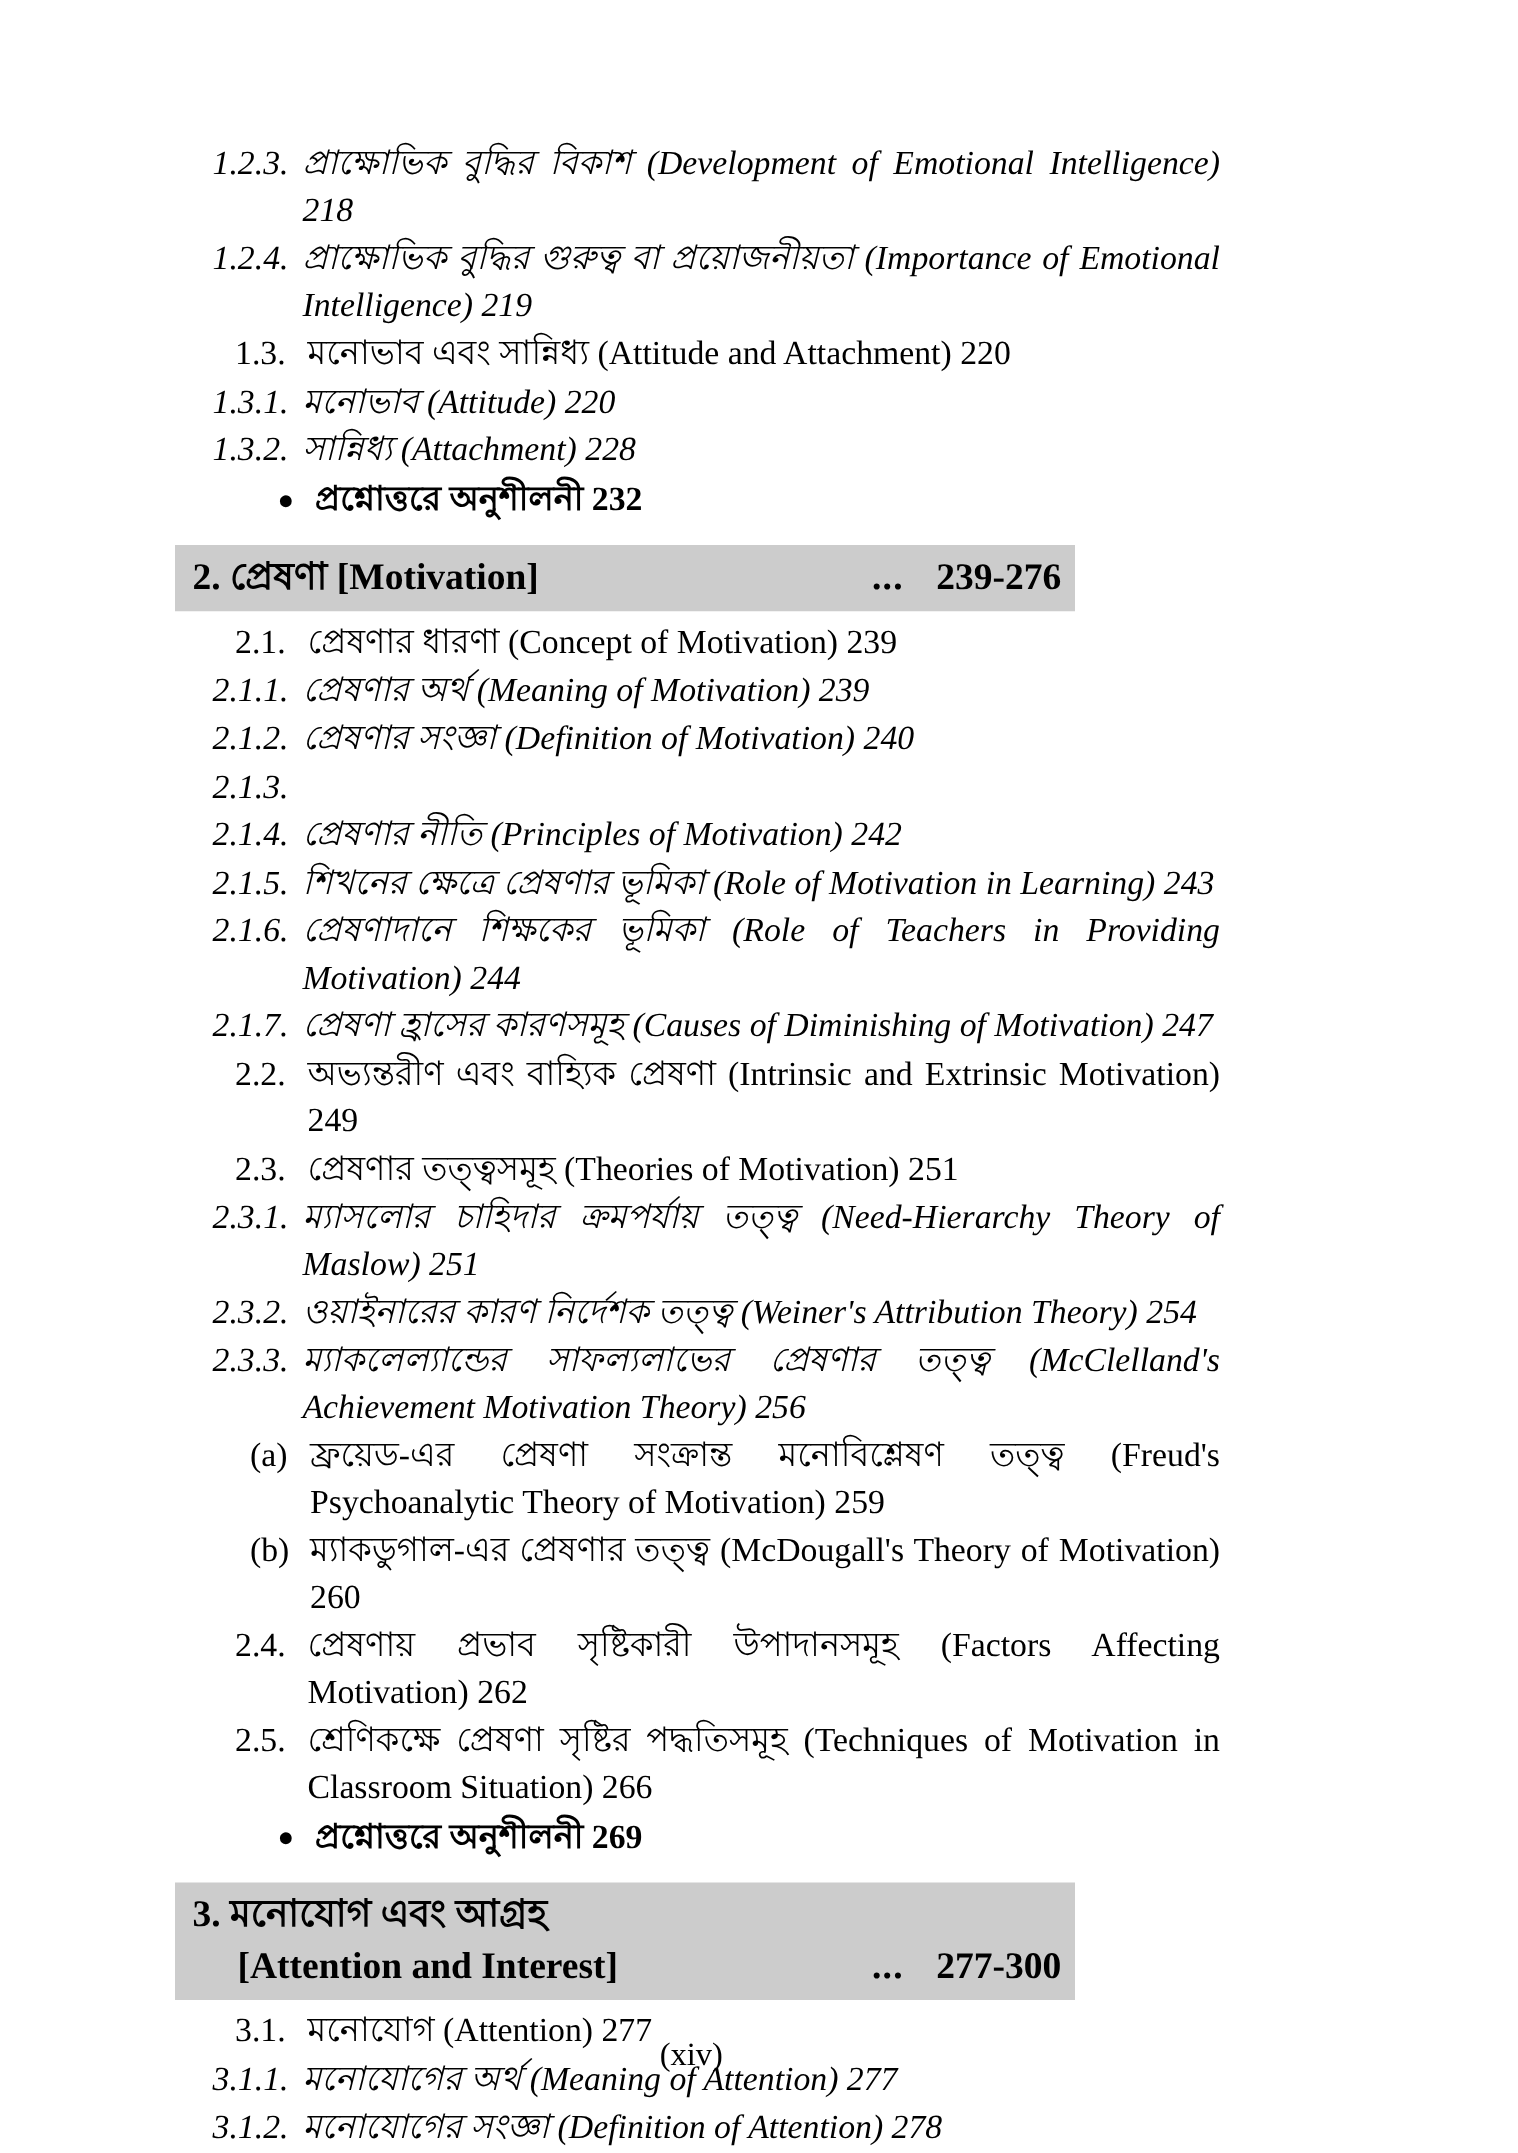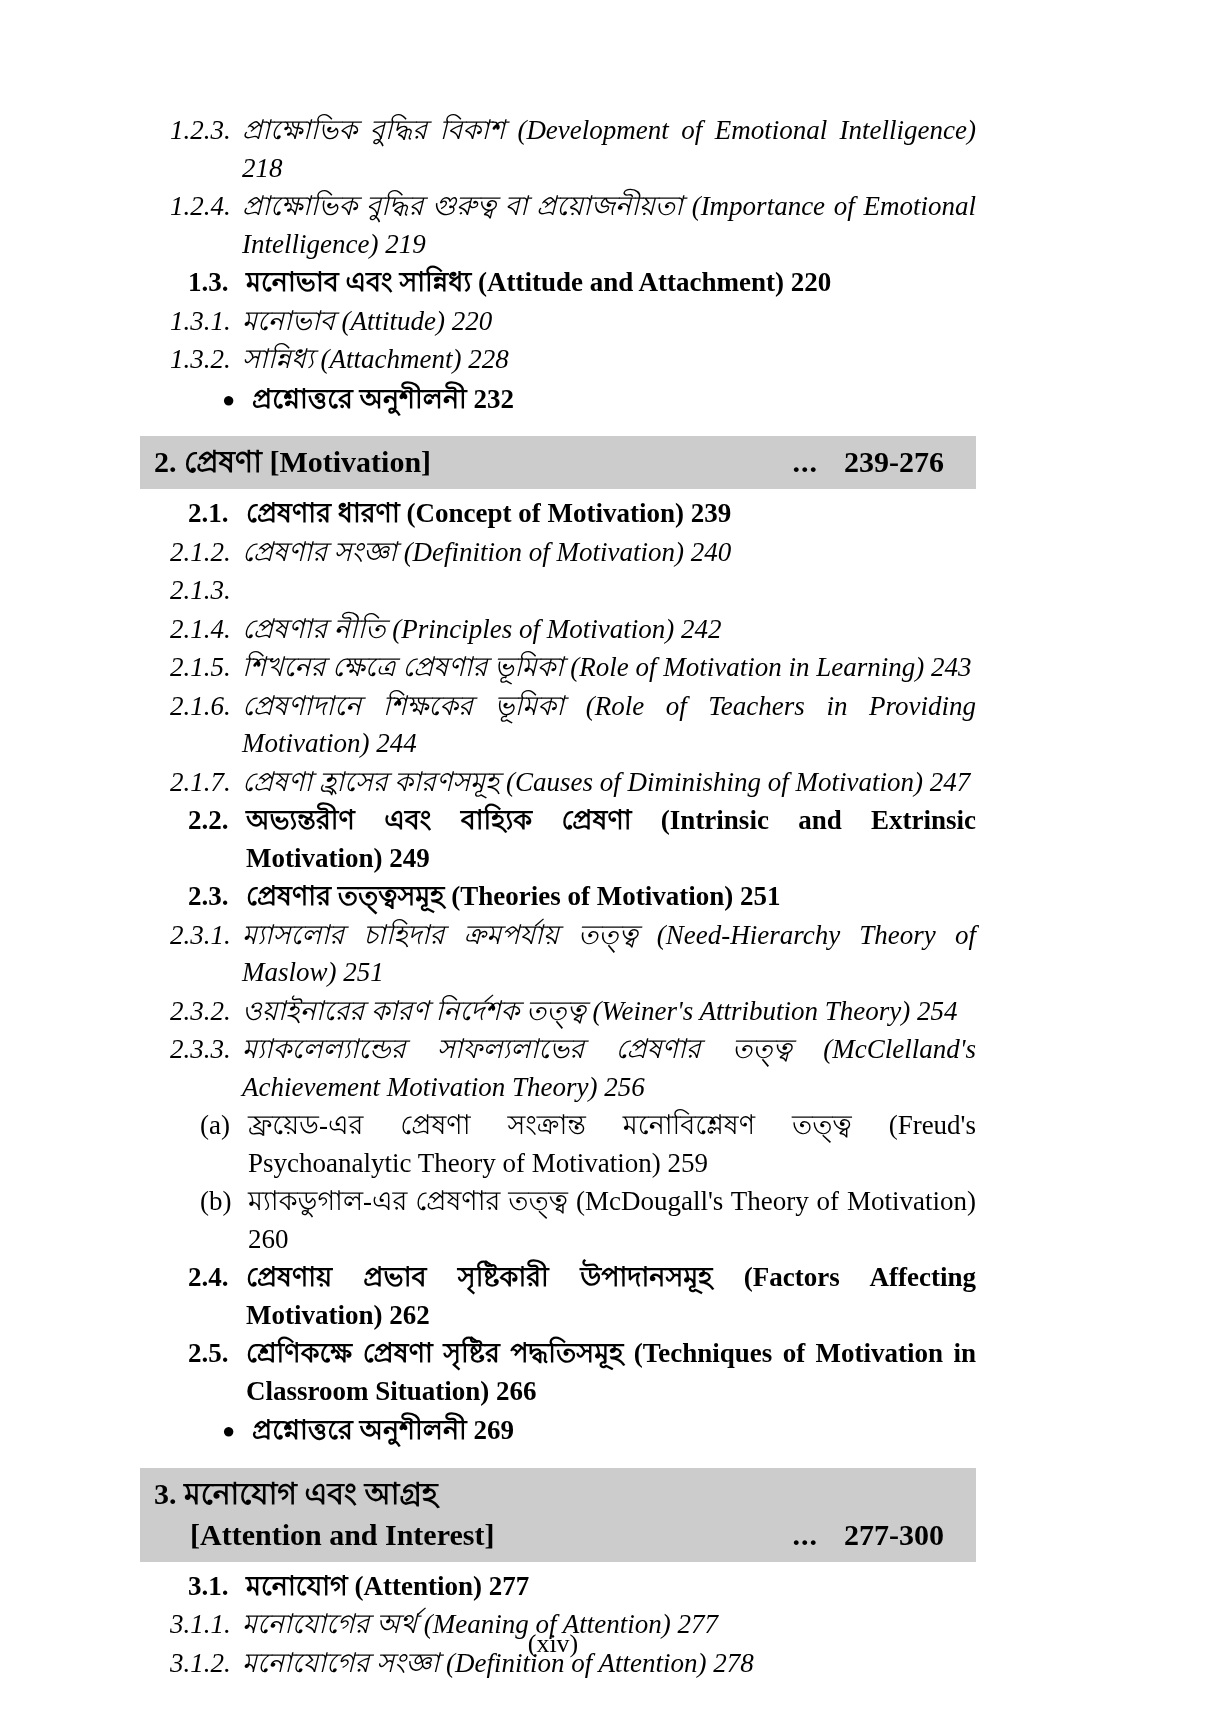--- a/index.html
+++ b/index.html
@@ -48,21 +48,21 @@
     text-justify: inter-word;
     hyphens: none;
   }
 
   
   .lvl3 { padding-left: 30px; font-style: italic; }
   .lvl3 .num { width: 72px; }
 
   
   .lvl2 {
-    font-weight: bold;
+    font-weight: normal;
     padding-left: 48px;
   }
   .lvl2 .num { width: 58px; }
 
   
   .lvla { padding-left: 60px; }
   .lvla .num { width: 48px; }
 
   
   .bullet {
@@ -78,23 +78,23 @@
     flex: 0 0 auto;
     width: 30px;
     font-size: 22px;
     line-height: 37.5px;
   }
   .bullet .txt { flex: 1 1 auto; }
 
   
   .chapter {
     background: #cccccc;
-    width: 836px;
+    width: 720px;
     margin: 18px 0 6px 0;
-    padding: 5px 32px 7px 14px;
+    padding: 5px 11px 7px 14px;
     box-sizing: border-box;
     font-weight: bold;
     font-size: 30px;
     line-height: 41px;
   }
   .chapter .row {
     display: flex;
     align-items: baseline;
     justify-content: space-between;
     white-space: nowrap;
@@ -162,20 +162,24 @@
         <span class="ch-right">
           <span class="ch-dots">...</span>
           <span class="ch-pages">239-276</span>
         </span>
       </div>
     </div>
 
     <div class="entry lvl2">
       <span class="num">2.1.</span>
       <span class="txt">প্রেষণার ধারণা (Concept of Motivation) 239</span>
+    </div>
+    <div class="entry lvl3">
+      <span class="num">2.1.1.</span>
+      <span class="txt">প্রেষণার অর্থ (Meaning of Motivation) 239</span>
     </div>
     <div class="entry lvl3">
       <span class="num">2.1.2.</span>
       <span class="txt">প্রেষণার সংজ্ঞা (Definition of Motivation) 240</span>
     </div>
     <div class="entry lvl3">
       <span class="num">2.1.3.</span>
     </div>
     <div class="entry lvl3">
       <span class="num">2.1.4.</span>

